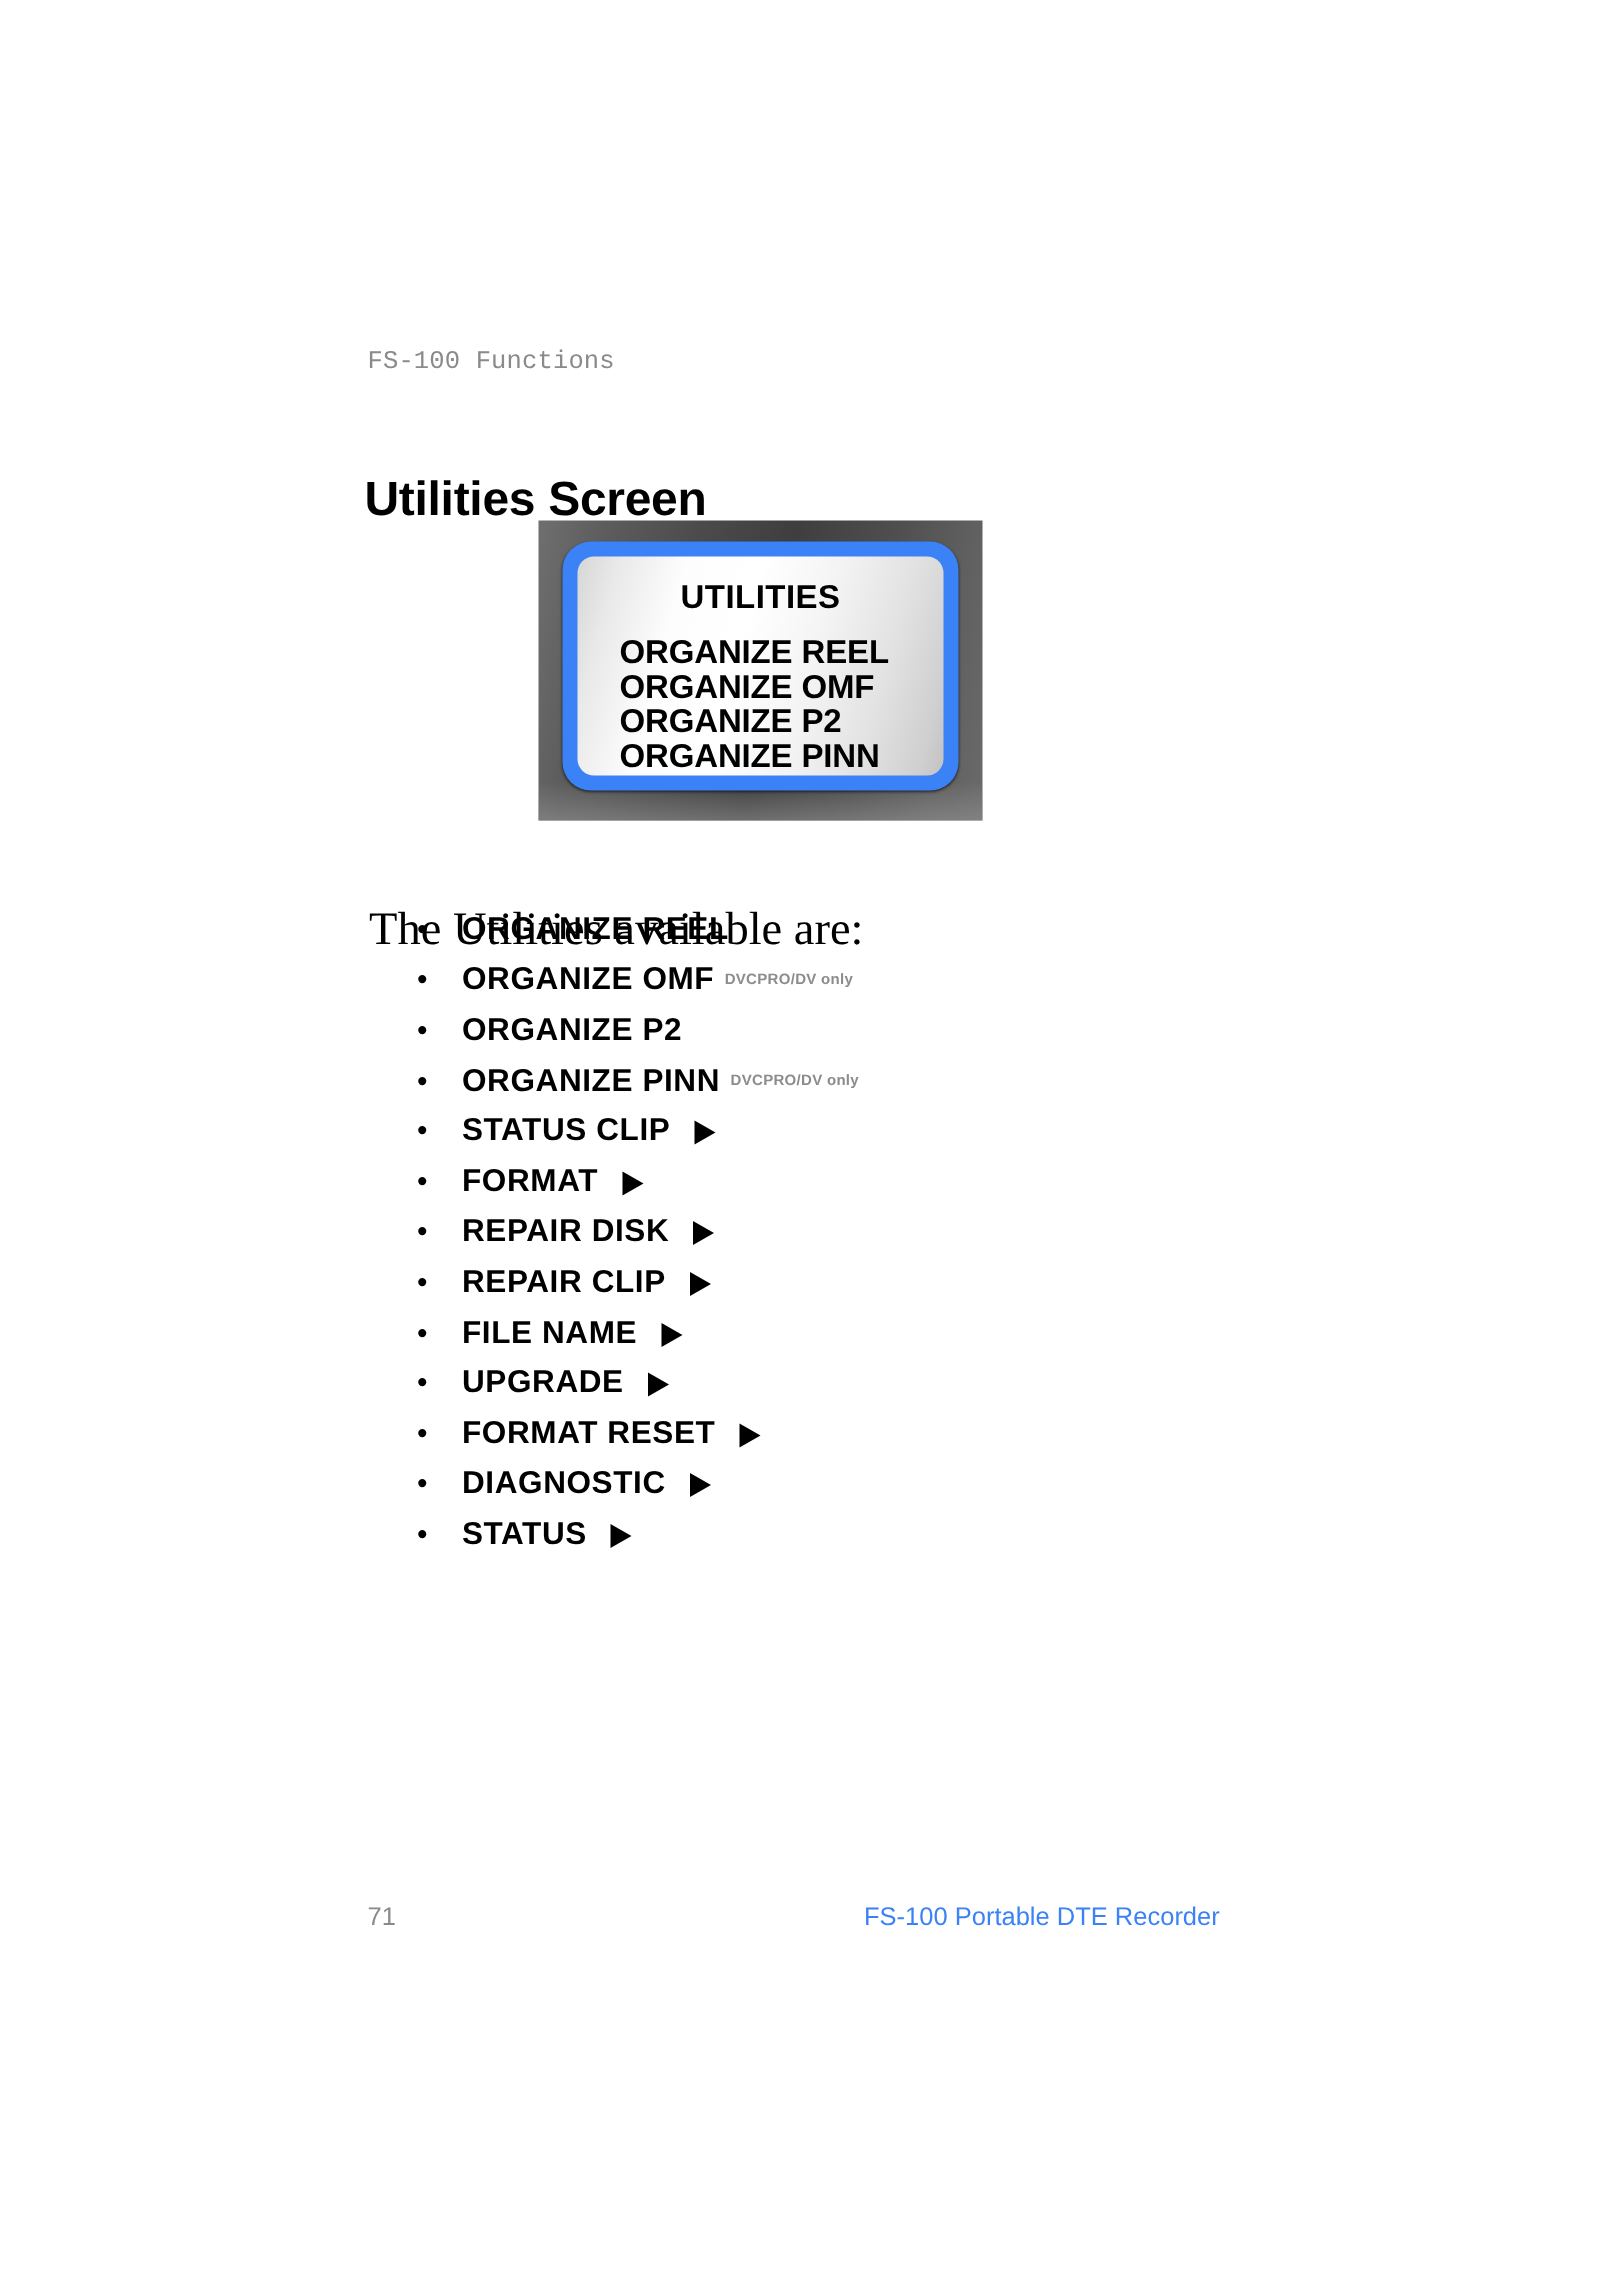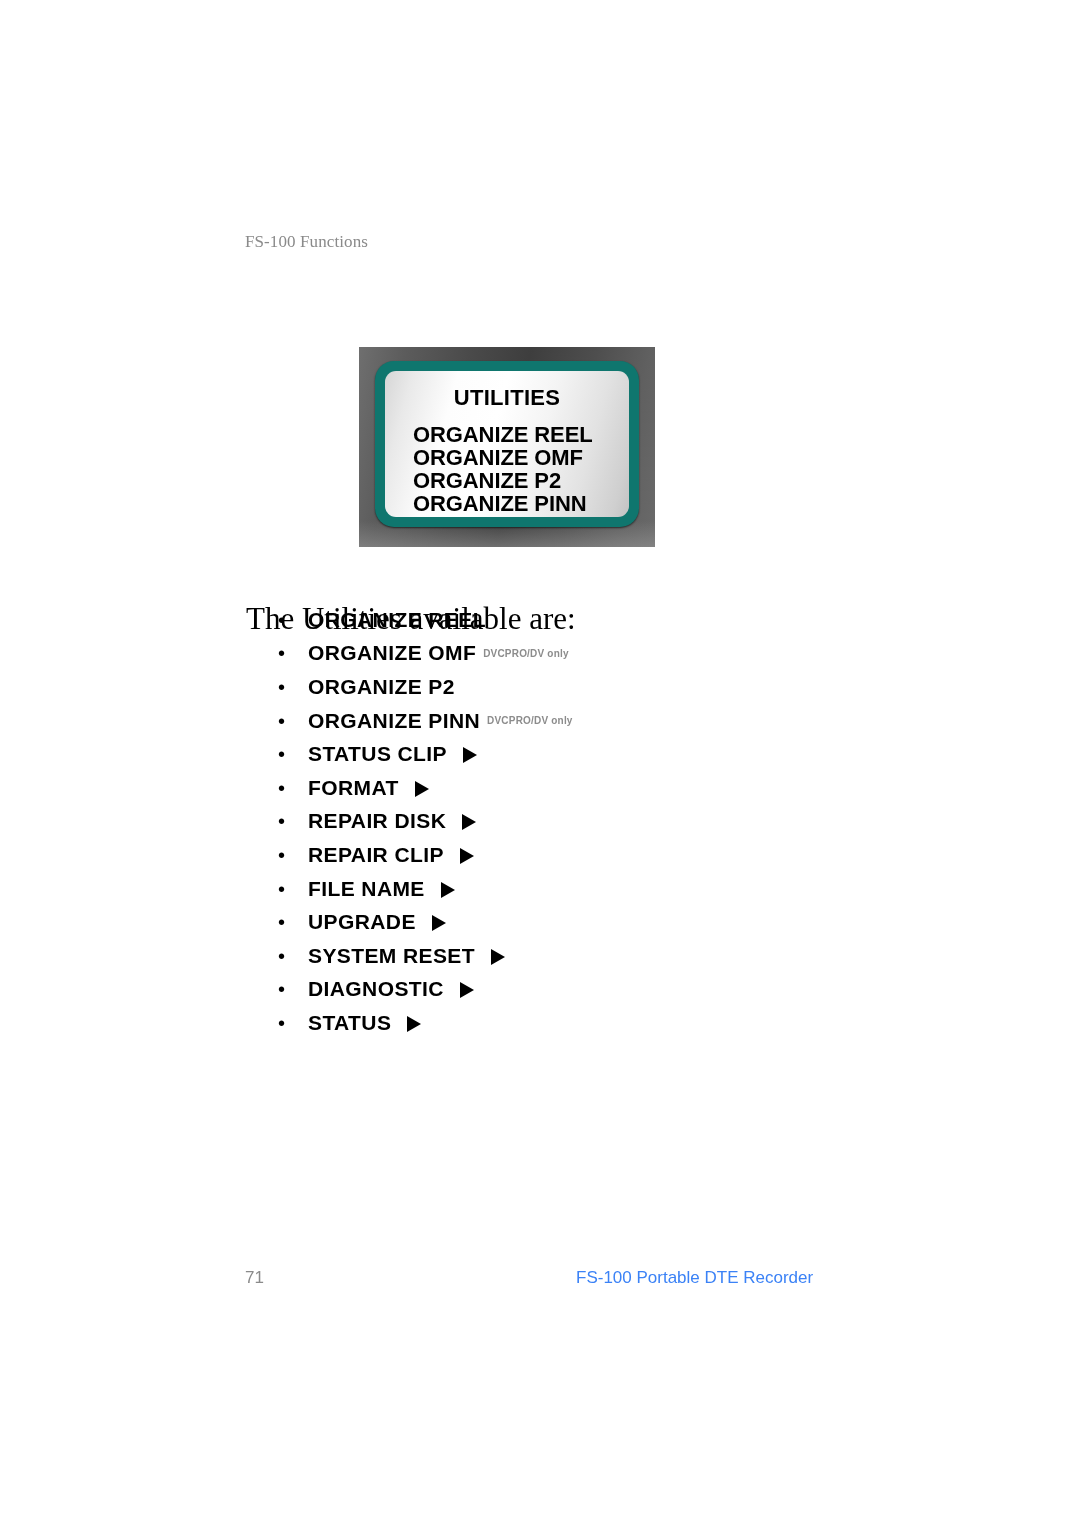--- a/index.html
+++ b/index.html
@@ -21,21 +21,21 @@
     position: absolute;
     inset: 0;
     background: #ffffff;
   }
 
   
   .running-header {
     position: absolute;
     left: 245px;
     top: 232px;
-    font-family: Liberation Serif, serif;
+    font-family: Liberation Mono, monospace;
     font-size: 17px;
     color: #8a8a8a;
     letter-spacing: 0.1px;
     white-space: nowrap;
   }
 
   
   .page-title {
     position: absolute;
     left: 243px;
@@ -76,21 +76,21 @@
     bottom: 0;
     height: 26px;
     background: linear-gradient(180deg, rgba(120,120,120,0.0) 0%, rgba(150,150,150,0.55) 100%);
   }
   .lcd-bezel {
     position: absolute;
     left: 16px;
     top: 14px;
     right: 16px;
     bottom: 20px;
-    background: #0f766e;
+    background: #3b82f6;
     border-radius: 19px;
     box-shadow: 0 1px 2px rgba(0,0,0,0.6);
   }
   .lcd-screen {
     position: absolute;
     left: 10px;
     top: 10px;
     right: 10px;
     bottom: 10px;
     border-radius: 11px;
@@ -218,20 +218,21 @@
     white-space: nowrap;
   }
 </style>
 </head>
 <body>
 
 <div class="page">
 
   <div class="running-header">FS-100 Functions</div>
 
+  <h1 class="page-title">Utilities Screen</h1>
 
   <div class="lcd-figure">
     <div class="lcd-outer"></div>
     <div class="lcd-bezel">
       <div class="lcd-screen">
         <div class="lcd-title">UTILITIES</div>
         <ul class="lcd-list">
           <li>ORGANIZE REEL</li>
           <li>ORGANIZE OMF</li>
           <li>ORGANIZE P2</li>
@@ -311,21 +312,21 @@
         <span class="bullet-dot">•</span>
         <span class="utility-label">UPGRADE</span>
         <span class="arrow-icon">
           <svg width="16" height="18" viewBox="0 0 16 18" xmlns="http://www.w3.org/2000/svg">
             <polygon points="1,1 15,9 1,17" fill="#000000"></polygon>
           </svg>
         </span>
       </li>
       <li class="utility-item">
         <span class="bullet-dot">•</span>
-        <span class="utility-label">SYSTEM RESET</span>
+        <span class="utility-label">FORMAT RESET</span>
         <span class="arrow-icon">
           <svg width="16" height="18" viewBox="0 0 16 18" xmlns="http://www.w3.org/2000/svg">
             <polygon points="1,1 15,9 1,17" fill="#000000"></polygon>
           </svg>
         </span>
       </li>
       <li class="utility-item">
         <span class="bullet-dot">•</span>
         <span class="utility-label">DIAGNOSTIC</span>
         <span class="arrow-icon">

